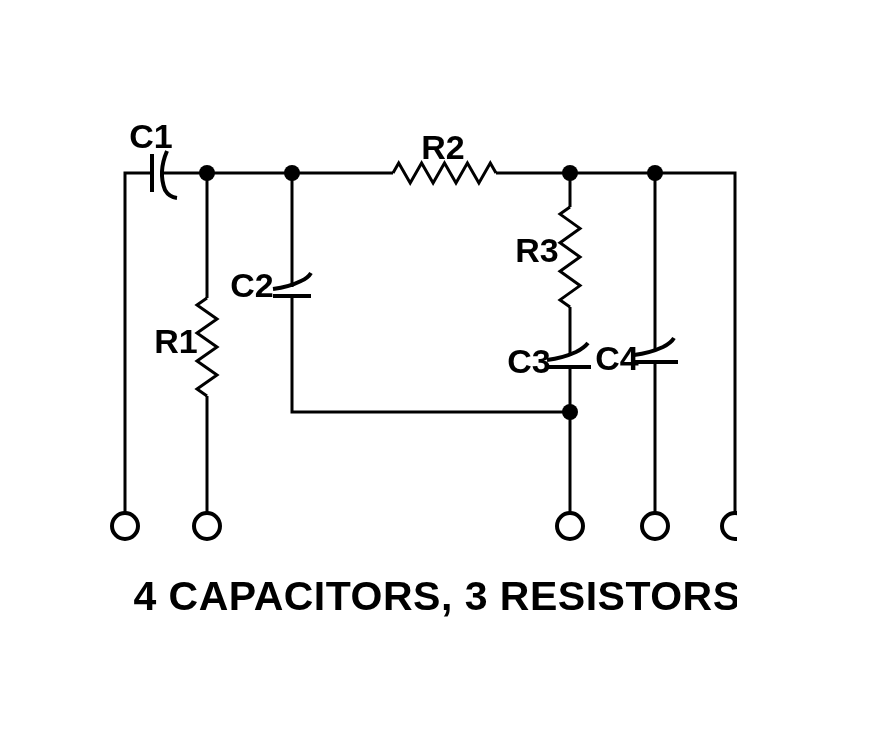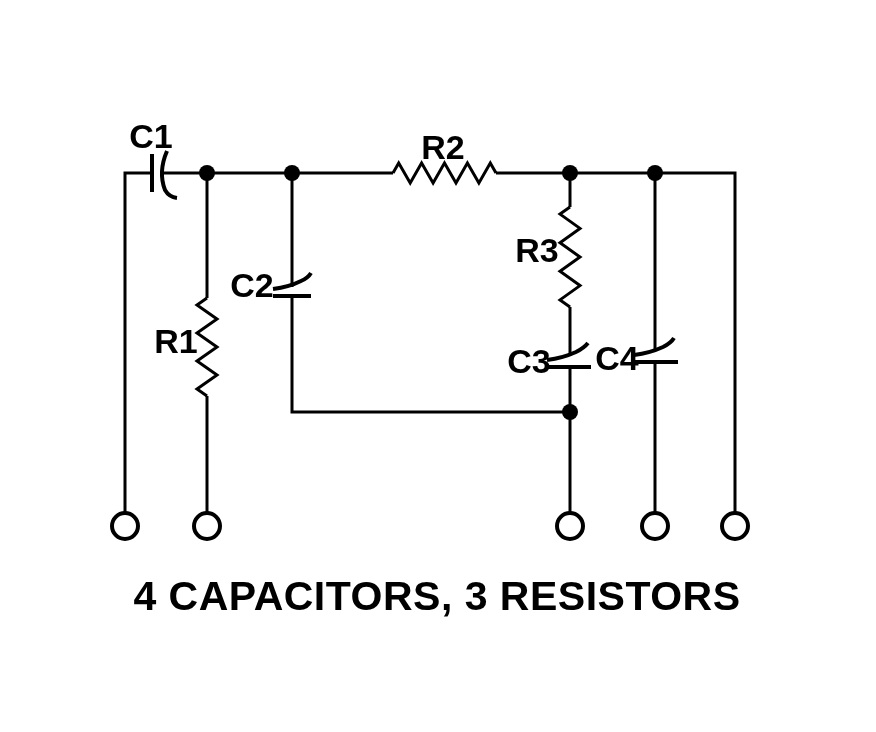--- a/index.html
+++ b/index.html
@@ -1,19 +1,19 @@
 <!DOCTYPE html>
 <html style="--ink: #000000; --paper: #ffffff;"><head>
 <meta charset="utf-8">
 <style>
   :root { --ink: #000000; --paper: #ffffff; }
   html, body { margin: 0; padding: 0; background: var(--paper, #fff); }
   .canvas {
     position: relative;
-    width: 876px;
+    width: 737px;
     height: 732px;
     background: var(--paper, #fff);
     overflow: hidden;
   }
   svg { display: block; }
   .wire {
     stroke: var(--ink, #000);
     stroke-width: 3;
     fill: none;
     stroke-linecap: butt;

